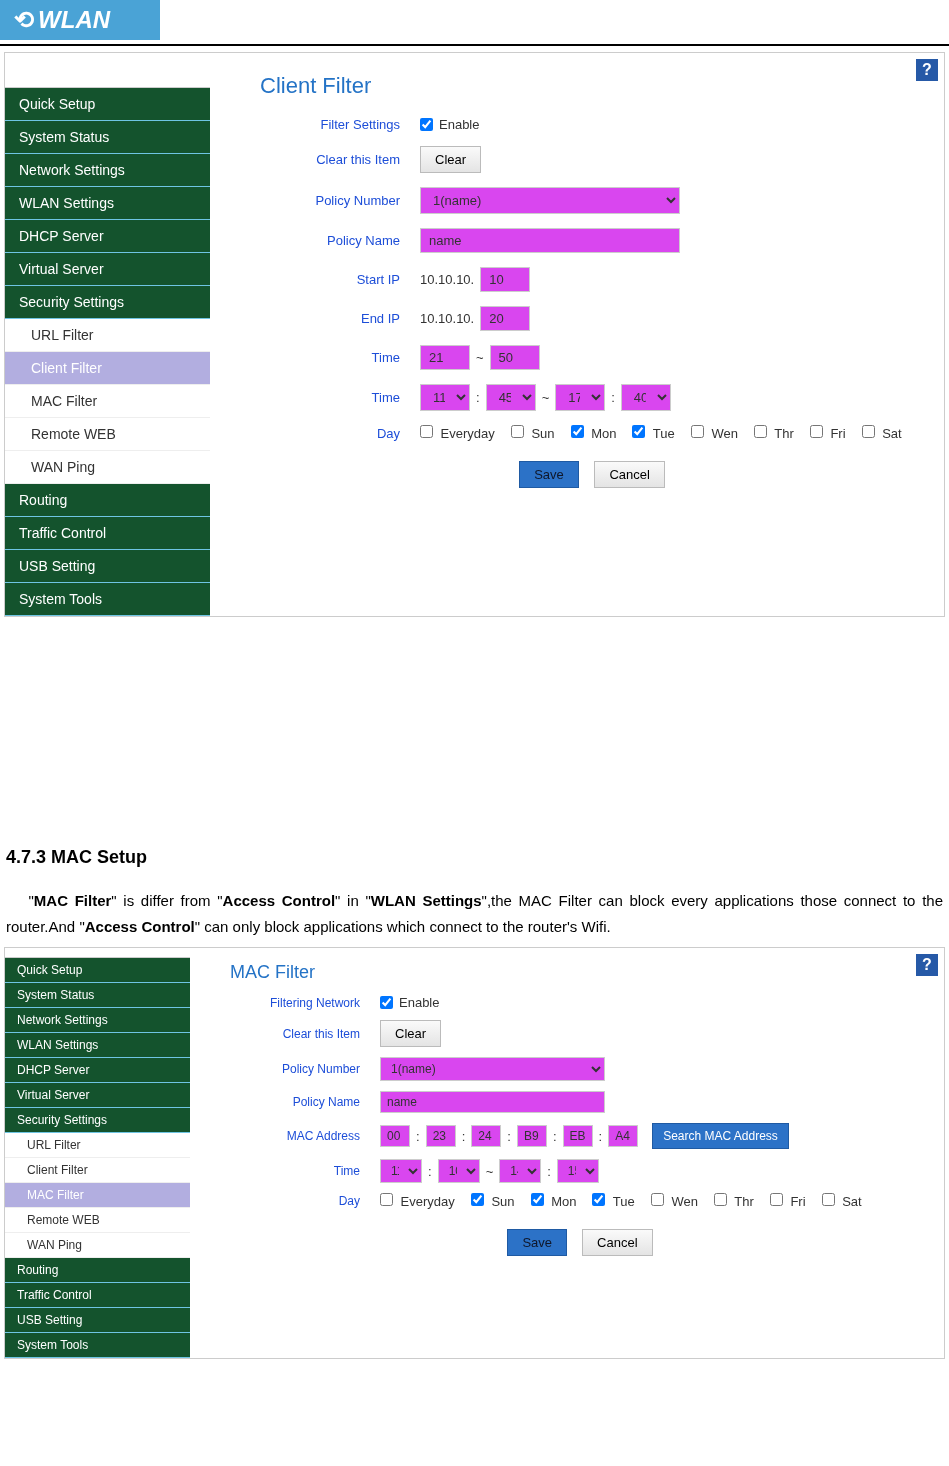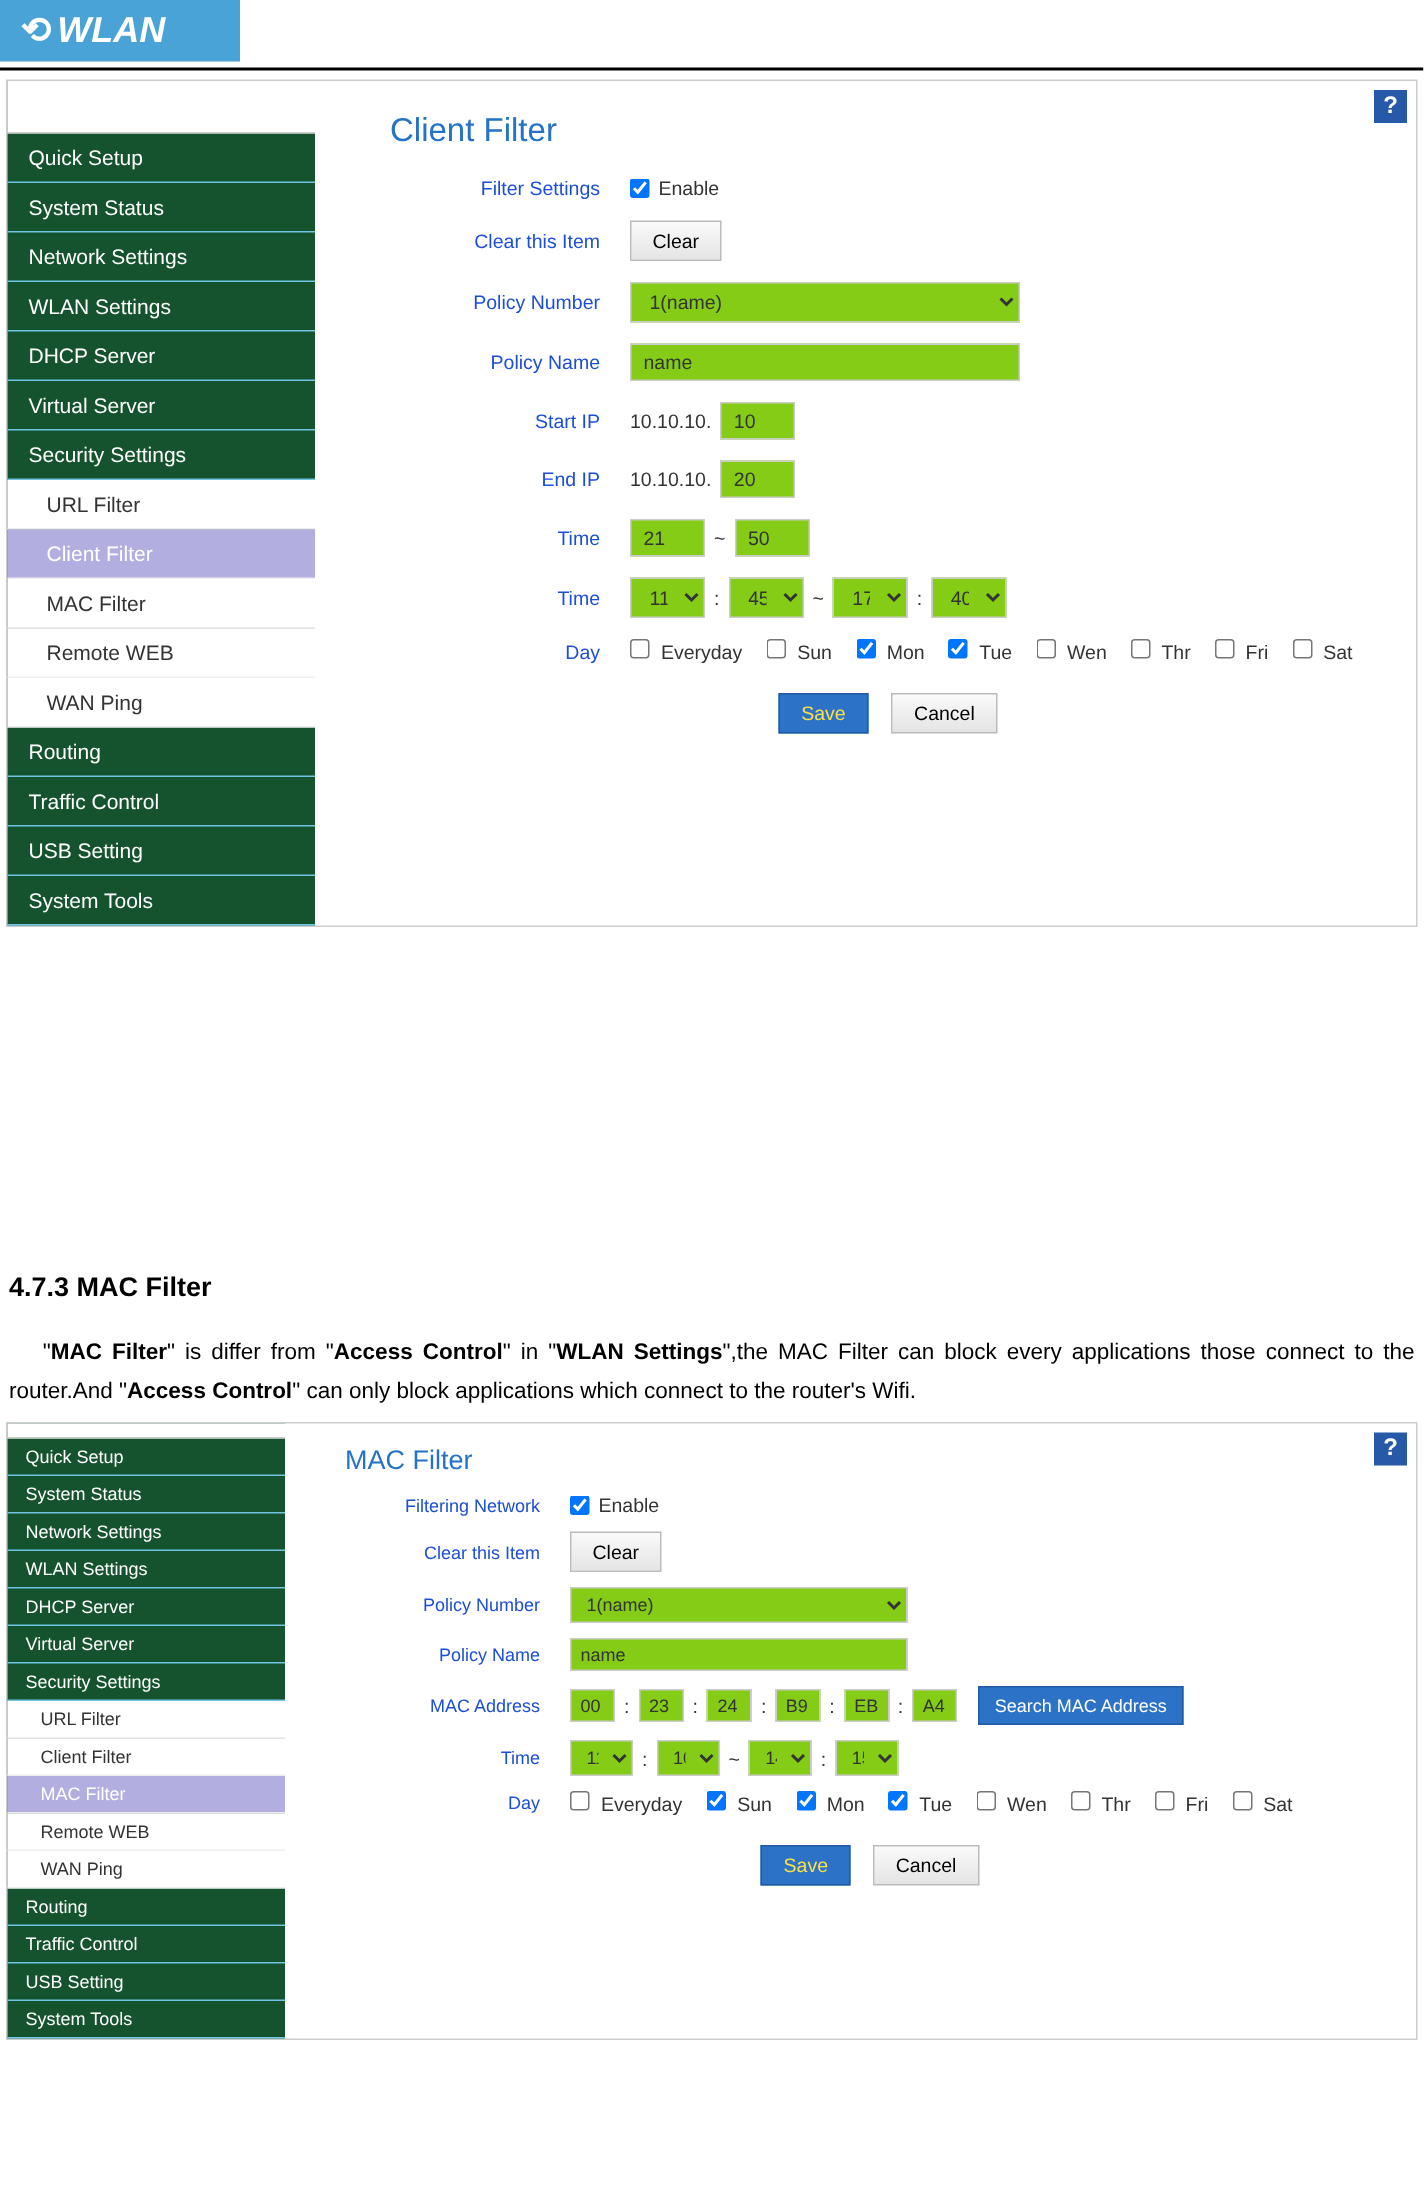--- a/index.html
+++ b/index.html
@@ -13,29 +13,29 @@
   .sidebar .top-pad { height: 35px; background: #fff; border-bottom: 1px solid #ccc; }
   .sidebar .item-main { padding: 8px 14px; border-bottom: 1px solid #6fc5e3; cursor: pointer; color: #fff; }
   .sidebar .item-sub { background: #fff; color: #333; padding: 8px 26px; border-bottom: 1px solid #eee; cursor: pointer; }
   .sidebar .item-sub.active { background: #b2aee0; color: #fff; }
   .main { flex: 1; padding: 20px 20px 20px 50px; position: relative; }
   .help-icon { position: absolute; top: 6px; right: 6px; width: 22px; height: 22px; background: #2659a7; color: #fff; font-weight: bold; display: flex; align-items: center; justify-content: center; font-size: 16px; }
   .page-title { color: #2473c6; font-size: 22px; margin-bottom: 18px; }
   .form-row { display: flex; align-items: center; margin-bottom: 14px; }
   .form-row .lbl { width: 160px; text-align: right; padding-right: 20px; color: #1d4ed8; font-size: 13px; }
   .form-row .ctrl { display: flex; align-items: center; gap: 6px; color: #333; font-size: 13px; flex-wrap: wrap; }
-  input[type=text], select { border: 1px solid #ccc; padding: 4px 8px; font-size: 13px; background: #84cc16; color: #333; }
+  input[type=text], select { border: 1px solid #ccc; padding: 4px 8px; font-size: 13px; background: #d946ef; color: #333; }
   .txt-wide { width: 260px; }
   .txt-sm { width: 50px; text-align: left; }
   .txt-xs { width: 36px; text-align: left; }
   .sel-wide { width: 260px; }
   .sel-med { width: 70px; }
   .sel-sm { width: 50px; }
   .btn { border: 1px solid #bbb; background: linear-gradient(#fafafa,#e4e4e4); padding: 5px 14px; font-size: 13px; cursor: pointer; }
-  .btn-primary { background: #2c72c7; color: #fde047; border: 1px solid #1f5aa3; }
+  .btn-primary { background: #2c72c7; color: #0f172a; border: 1px solid #1f5aa3; }
   .btn-blue-flat { background: #2c72c7; color: #fff; border: 1px solid #1f5aa3; padding: 5px 10px; font-size: 12px; }
   .bottom-btns { text-align: center; margin-top: 20px; }
   .bottom-btns .btn { margin: 0 6px; }
   .cb-row input { margin-right: 4px; }
   .cb-row label { margin-right: 10px; }
   .sec-heading { font-weight: bold; font-size: 18px; margin: 230px 6px 20px 6px; }
   .body-text { font-size: 15px; line-height: 1.7; margin: 0 6px 4px 6px; text-align: justify; }
   .indent { text-indent: 1.5em; }
   
   .shot.small { font-size: 11px; }
@@ -158,21 +158,21 @@
             <label><input type="checkbox" style=""> Sat</label>
           </div>
       </div>
       <div class="bottom-btns">
         <button class="btn btn-primary">Save</button>
         <button class="btn">Cancel</button>
       </div>
     </div>
   </div>
 
-  <div class="sec-heading">4.7.3 MAC Filter</div>
+  <div class="sec-heading">4.7.3 MAC Setup</div>
   <p class="body-text indent">
     <span>"</span><b>MAC Filter</b><span>" is differ from "</span><b>Access Control</b><span>" in "</span><b>WLAN Settings</b><span>",the MAC Filter can block every applications those connect to the router.And "</span><b>Access Control</b><span>" can only block applications which connect to the router's Wifi.</span>
   </p>
 
   <div class="shot small" style="margin-top:8px;">
     <div class="sidebar">
       <div class="top-pad" style="height:10px;"></div>
       <div class="item-main">Quick Setup</div>
       <div class="item-main">System Status</div>
       <div class="item-main">Network Settings</div>

